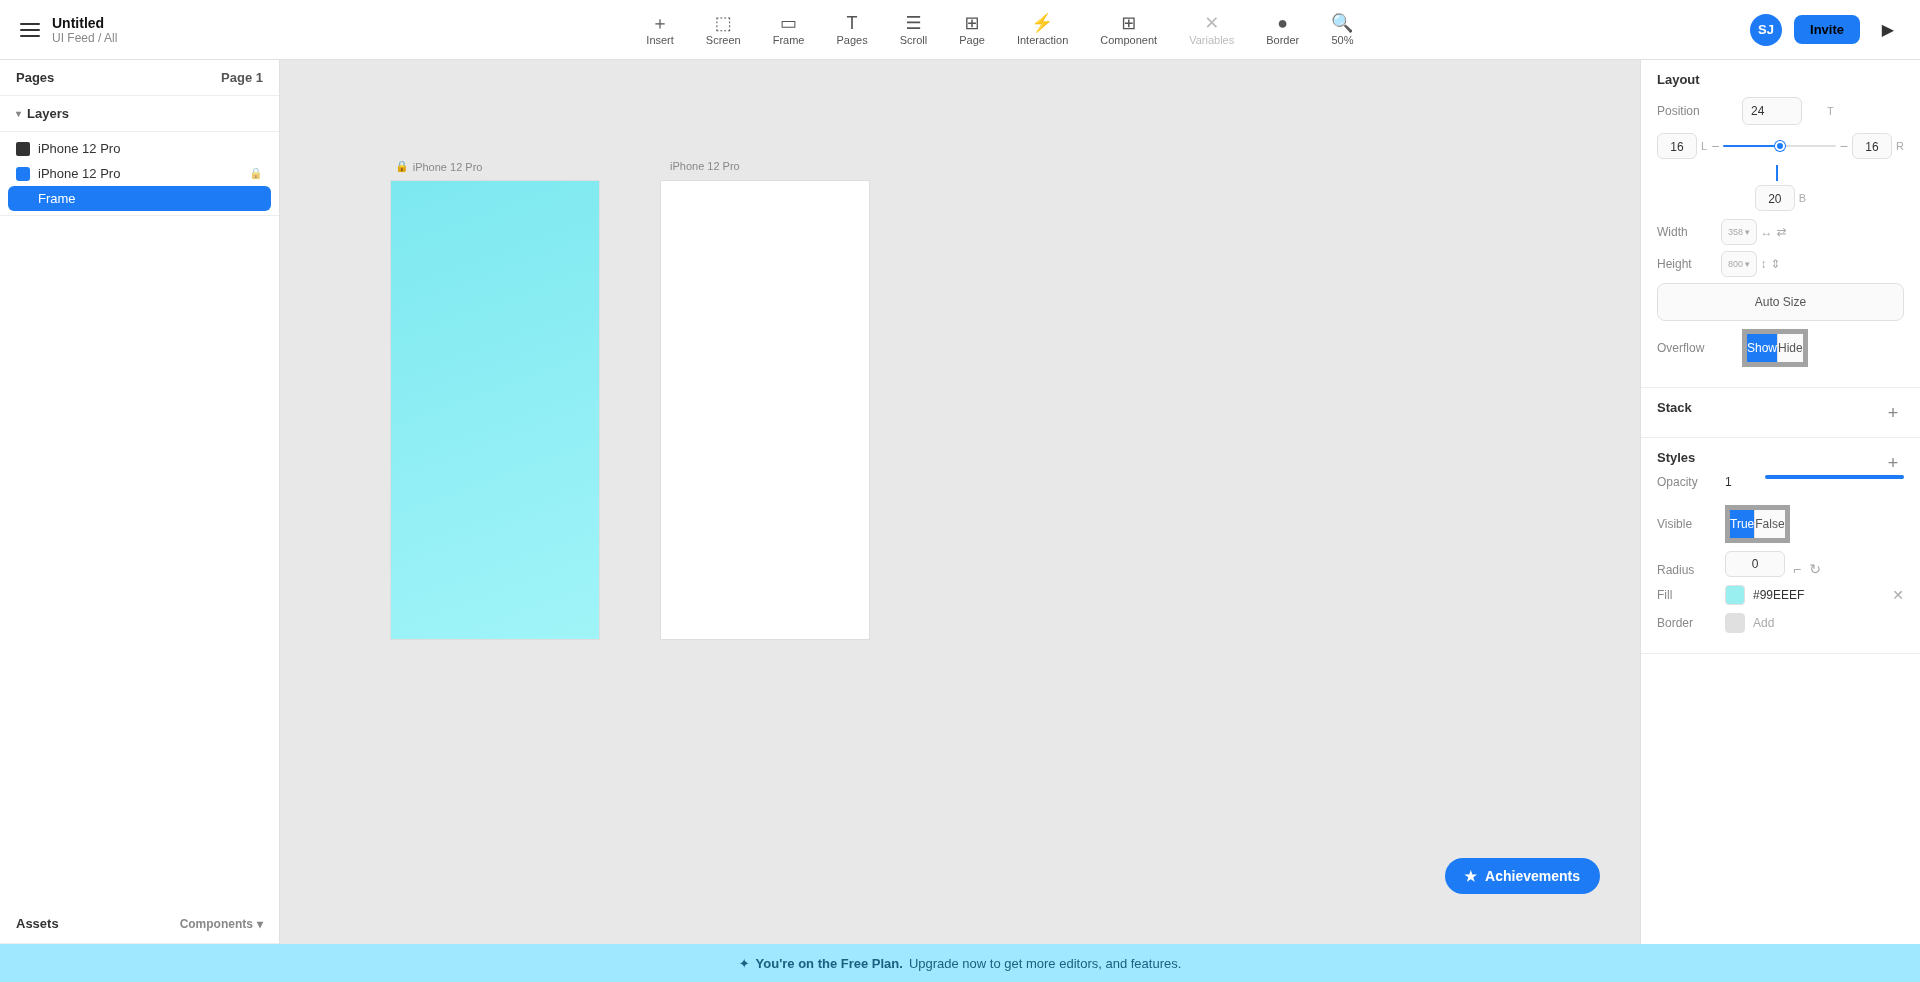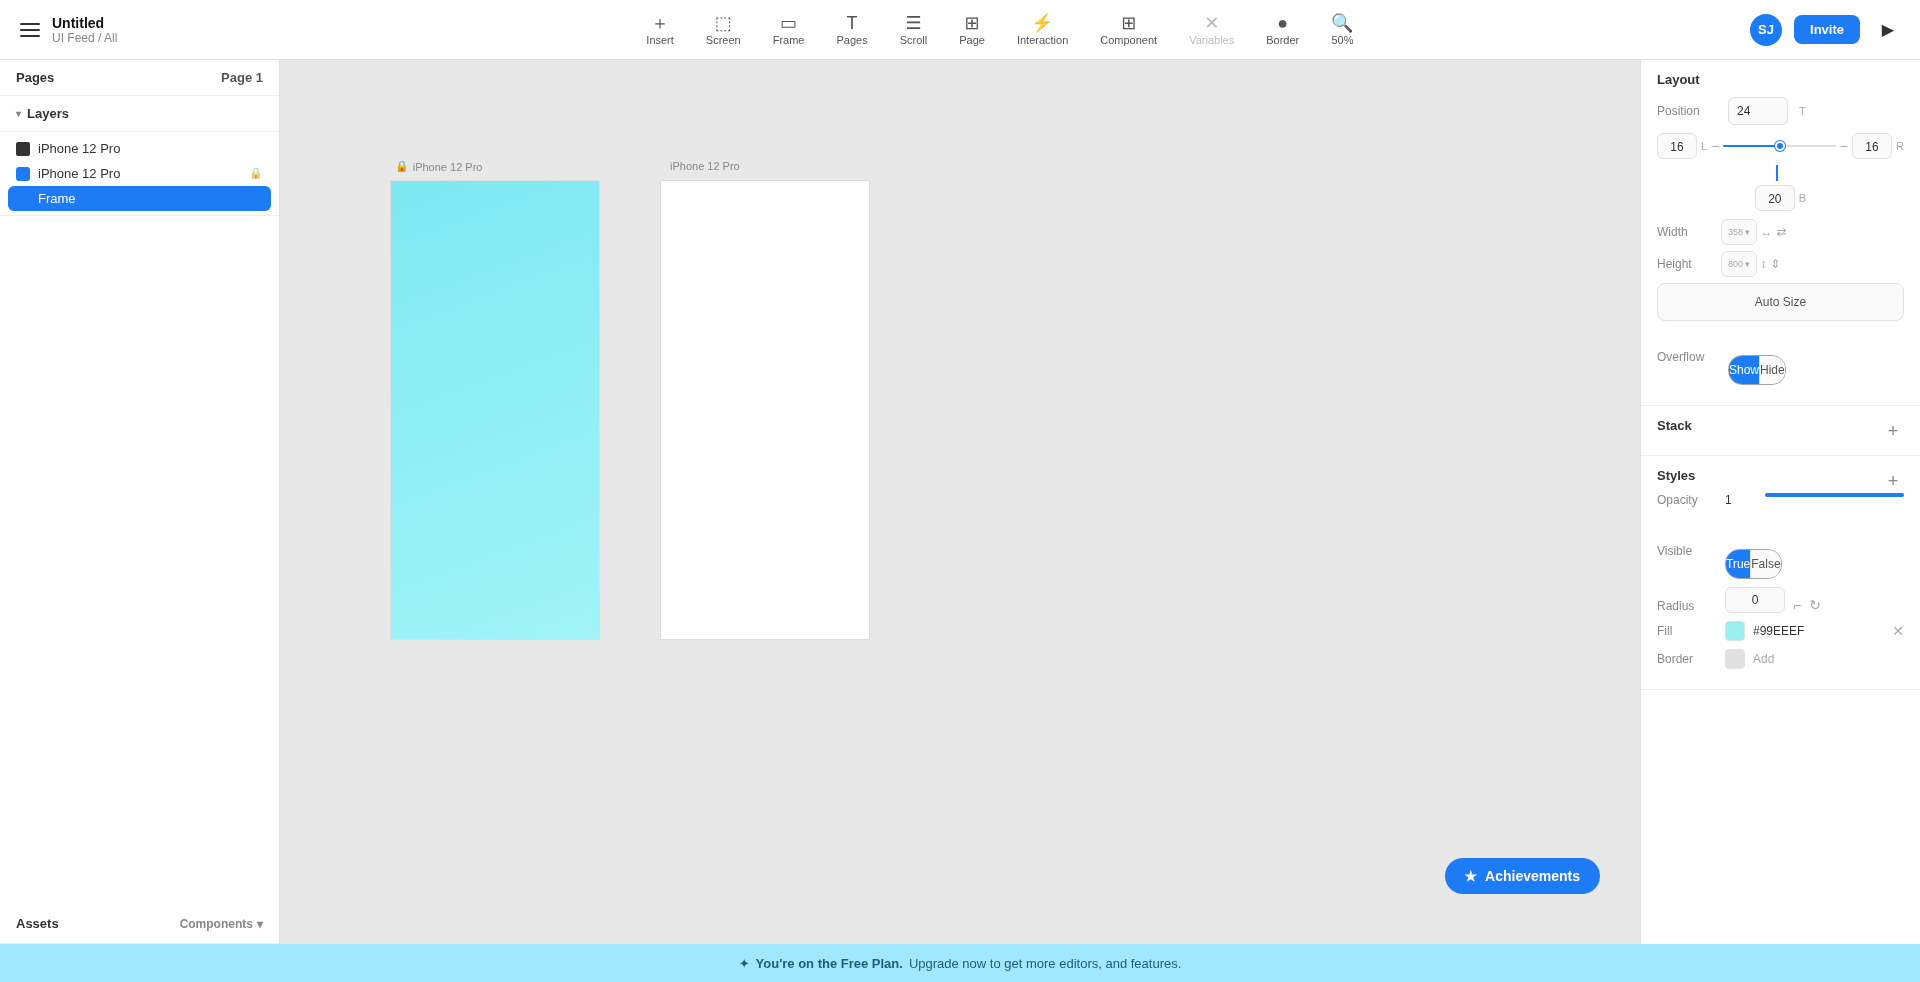--- a/index.html
+++ b/index.html
@@ -64,21 +64,21 @@
       width: 32px; height: 32px;
       border-radius: 50%;
       background: #1d7bf5;
       color: #fff;
       font-size: 13px;
       font-weight: 600;
       display: flex; align-items: center; justify-content: center;
     }
     .invite-btn {
       background: #1d7bf5;
-      color: #ffffff;
+      color: #000000;
       border: none;
       border-radius: 8px;
       padding: 7px 16px;
       font-size: 13px;
       font-weight: 600;
       cursor: pointer;
     }
     .play-btn {
       width: 32px; height: 32px;
       border: none; background: none; cursor: pointer;
@@ -207,21 +207,21 @@
     .right-section-title {
       font-size: 13px;
       font-weight: 600;
       color: #333;
       margin-bottom: 10px;
     }
     .prop-row {
       display: flex;
       align-items: center;
       margin-bottom: 8px;
-      gap: 11px;
+      gap: 25px;
     }
     .prop-label {
       font-size: 12px;
       color: #888;
       width: 60px;
       flex-shrink: 0;
     }
     .prop-input {
       flex: 1;
       height: 28px;
@@ -280,24 +280,23 @@
       display: flex; align-items: center; gap: 2px;
       border: 1px solid #e0e0e0; border-radius: 6px;
       padding: 0 6px; height: 26px; font-size: 12px; color: #333;
       background: #fafafa; cursor: pointer;
     }
     .dim-dropdown span { font-size: 9px; color: #aaa; }
 
     
     .toggle-group {
       display: flex;
-      border: 1px solid #a3a3a3;
-      border-radius: 14px;
+      border: 5px solid #a3a3a3;
+      border-radius: 0;
       overflow: hidden;
-      margin-top: 26px;
     }
     .toggle-btn {
       flex: 1;
       height: 28px;
       border: none;
       background: #fafafa;
       font-size: 12px;
       color: #555;
       cursor: pointer;
     }

